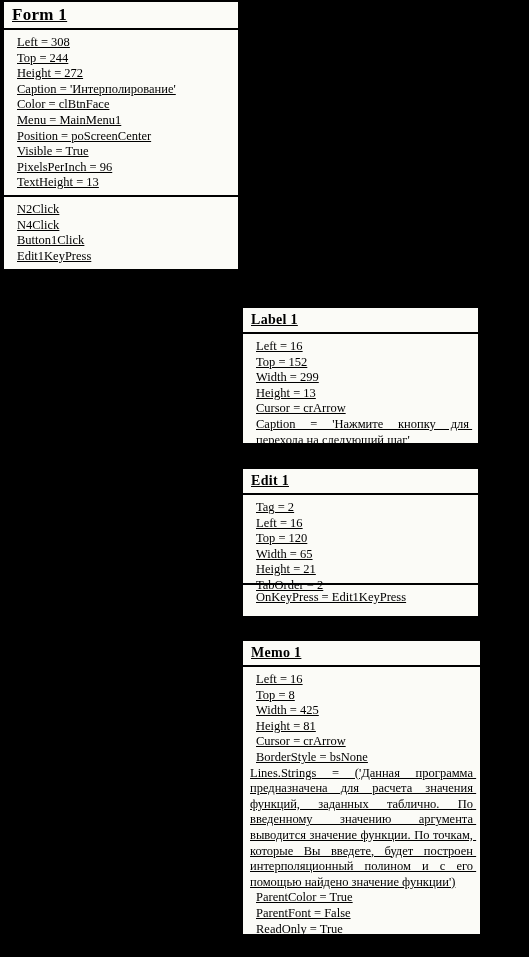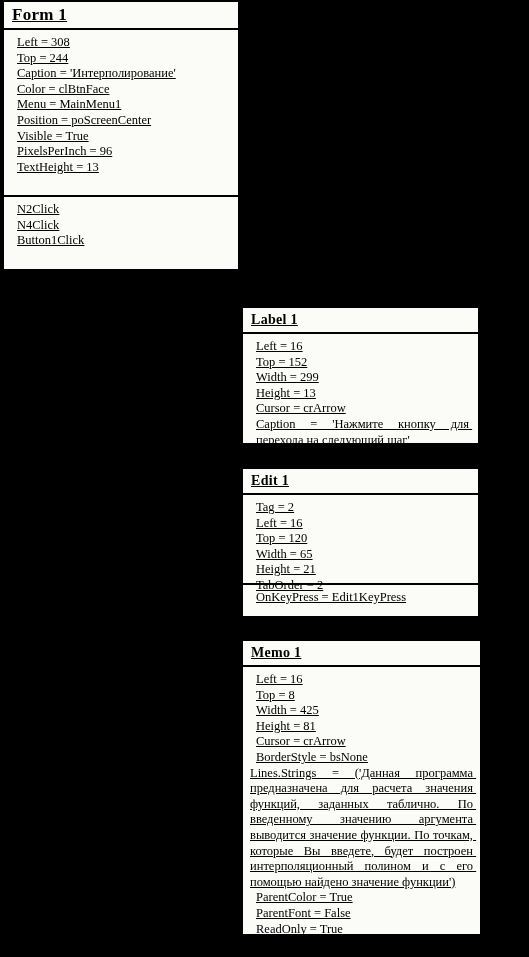--- a/index.html
+++ b/index.html
@@ -88,32 +88,34 @@
   #edit1-props  { height: 88px;  padding-bottom: 0; border-radius: 15px; }
 </style>
 </head>
 <body>
 
 <div class="comp-box" id="form1-box">
   <div class="comp-title big">Form 1</div>
   <div class="section" id="form1-props">
     <div class="prop-line">Left = 308</div>
     <div class="prop-line">Top = 244</div>
+    <div class="prop-line">Height = 272</div>
     <div class="prop-line">Caption = 'Интерполирование'</div>
     <div class="prop-line">Color = clBtnFace</div>
     <div class="prop-line">Menu = MainMenu1</div>
     <div class="prop-line">Position = poScreenCenter</div>
     <div class="prop-line">Visible = True</div>
     <div class="prop-line">PixelsPerInch = 96</div>
     <div class="prop-line">TextHeight = 13</div>
   </div>
   <div class="section">
     <div class="event-line">N2Click</div>
     <div class="event-line">N4Click</div>
     <div class="event-line">Button1Click</div>
+    <div class="event-line">Edit1KeyPress</div>
   </div>
 </div>
 
 <div class="comp-box" id="label1-box">
   <div class="comp-title">Label 1</div>
   <div class="section">
     <div class="prop-line">Left = 16</div>
     <div class="prop-line">Top = 152</div>
     <div class="prop-line">Width = 299</div>
     <div class="prop-line">Height = 13</div>

